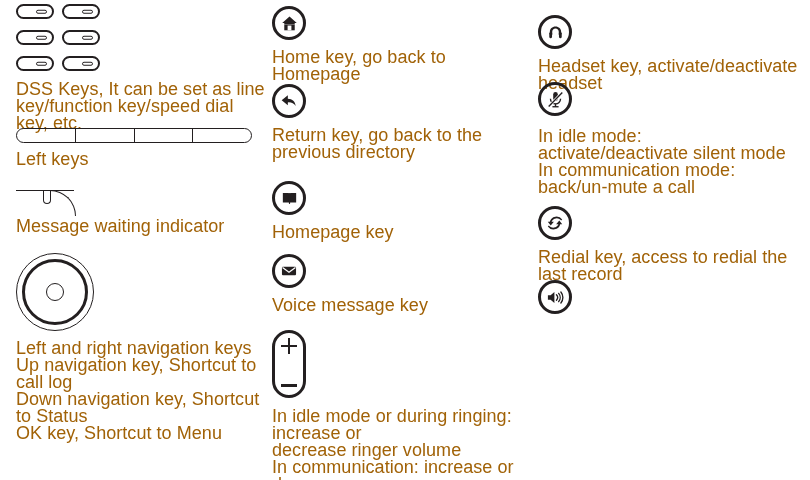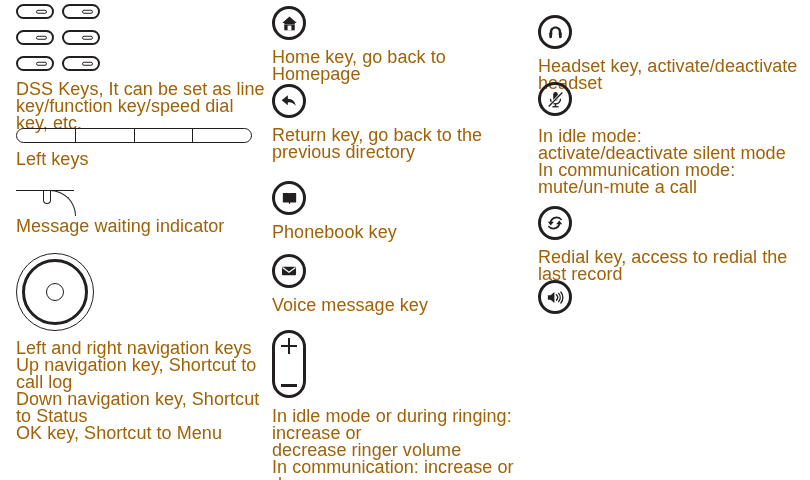--- a/index.html
+++ b/index.html
@@ -250,21 +250,21 @@
   </div>
 
   <div class="entry" style="top:181px;">
     <div class="keyicon">
       <svg width="17" height="17" viewBox="0 0 24 24" aria-hidden="true">
         <path d="M2.6 4.4h7.2c1.2 0 2.2.9 2.2 2.1v13.1c0-1-.9-1.8-2.2-1.8H2.6V4.4z" fill="#231f20"></path>
         <path d="M21.4 4.4h-7.2c-1.2 0-2.2.9-2.2 2.1v13.1c0-1 .9-1.8 2.2-1.8h7.2V4.4z" fill="#231f20"></path>
         <rect x="11.2" y="4.4" width="1.6" height="15.2" fill="#231f20"></rect>
       </svg>
     </div>
-    <div class="caption" style="margin-top:9px;">Phonebook key</div>
+    <div class="caption" style="margin-top:9px;">Homepage key</div>
   </div>
 
   <div class="entry" style="top:254px;">
     <div class="keyicon">
       <svg width="18" height="18" viewBox="0 0 24 24" aria-hidden="true">
         <rect x="2.6" y="6.4" width="18.8" height="11.2" rx="1.4" fill="#231f20"></rect>
         <path d="M3.4 7.4 12 13.6l8.6-6.2" fill="none" stroke="#ffffff" stroke-width="1.7"></path>
       </svg>
     </div>
     <div class="caption" style="margin-top:9px;">Voice message key</div>
@@ -302,21 +302,21 @@
         <path d="M5.6 11.2c0 3.6 2.9 6.4 6.4 6.4s6.4-2.8 6.4-6.4" fill="none" stroke="#231f20" stroke-width="1.7"></path>
         <rect x="11.1" y="17.2" width="1.8" height="4" fill="#231f20"></rect>
         <rect x="8.1" y="20.3" width="7.8" height="1.7" fill="#231f20"></rect>
         <path d="M3.4 20.8 20.6 3.2" stroke="#ffffff" stroke-width="3.4" fill="none"></path>
         <path d="M3.4 20.8 20.6 3.2" stroke="#231f20" stroke-width="1.7" fill="none"></path>
       </svg>
     </div>
     <div class="caption" style="margin-top:12px;width:260px;">In idle mode:
 activate/deactivate silent mode
 In communication mode:
-mute/un-mute a call</div>
+back/un-mute a call</div>
   </div>
 
   <div class="entry" style="top:206px;">
     <div class="keyicon">
       <svg width="18" height="18" viewBox="0 0 24 24" aria-hidden="true">
         <path d="M18.4 8.2A7.6 7.6 0 0 0 5.6 9.9h3.1L4.5 15 .6 9.9h2.6A9.3 9.3 0 0 1 19.8 7l-1.4 1.2z" fill="#231f20" transform="translate(1.8,0.4)"></path>
         <path d="M5.6 15.8a7.6 7.6 0 0 0 12.8-1.7h-3.1L19.5 9l3.9 5.1h-2.6A9.3 9.3 0 0 1 4.2 17l1.4-1.2z" fill="#231f20" transform="translate(-1.8,-0.4)"></path>
       </svg>
     </div>
     <div class="caption" style="margin-top:9px;width:266px;">Redial key, access to redial the last record</div>

